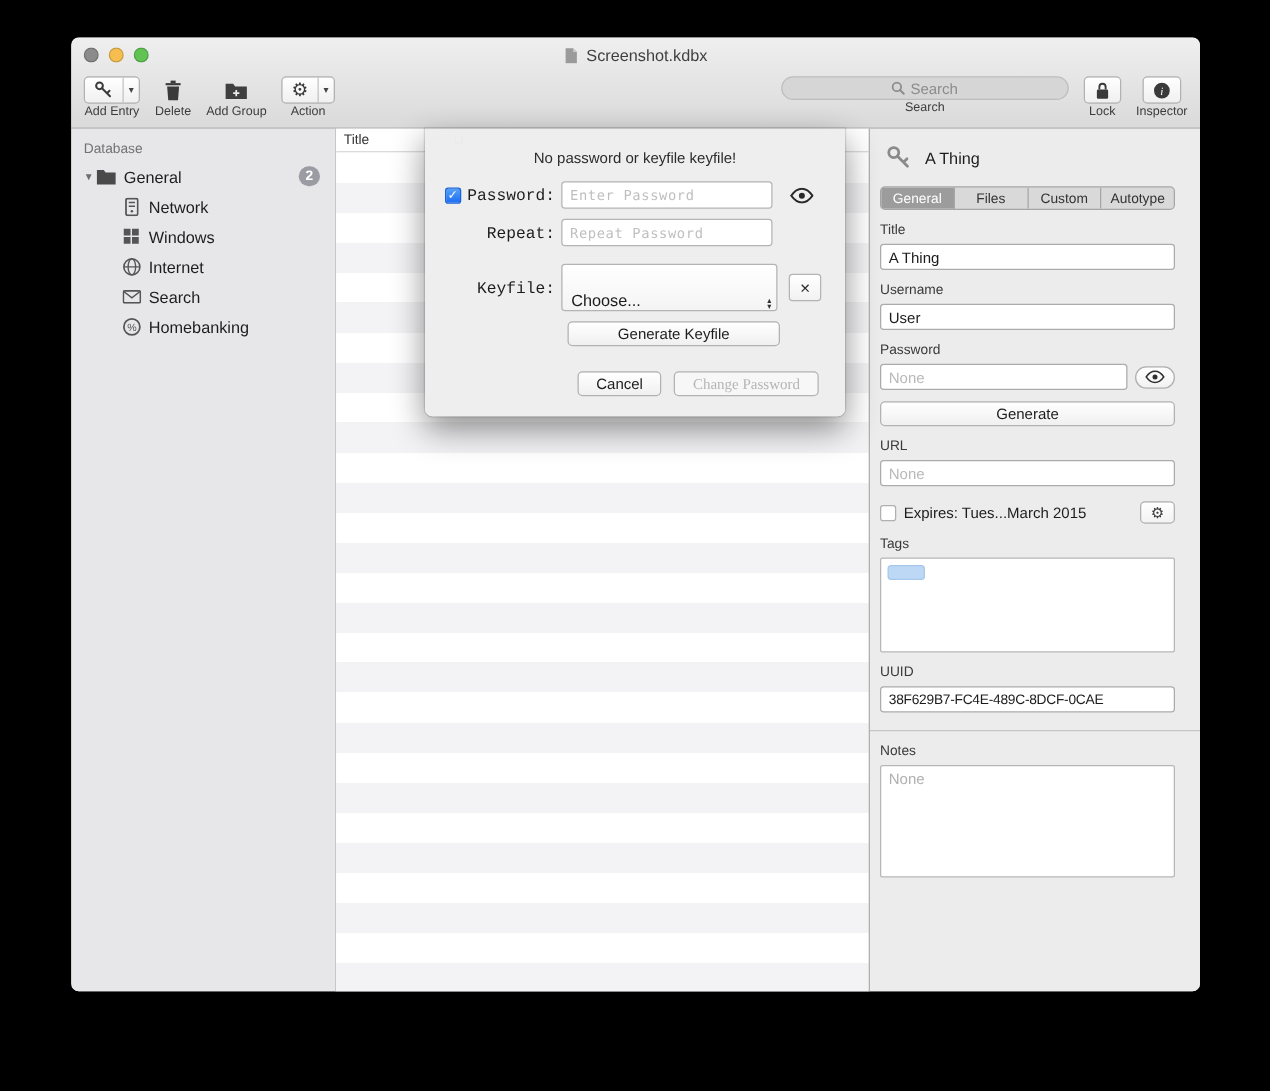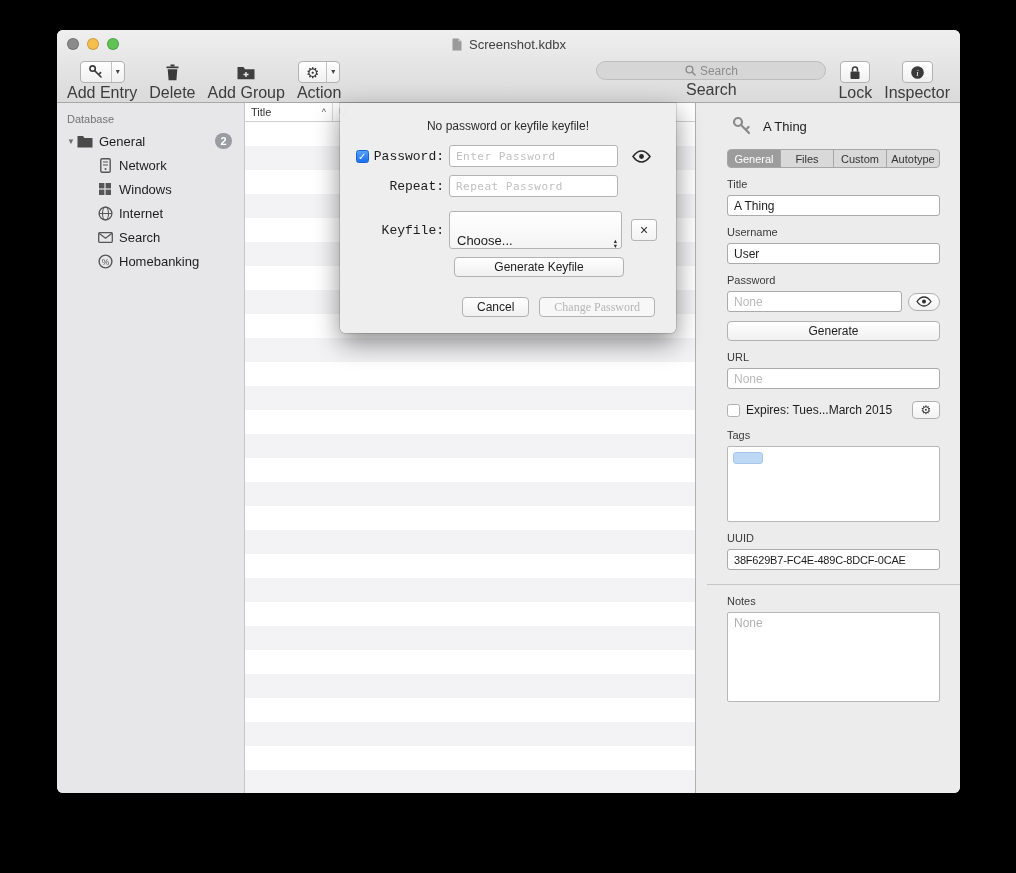--- a/index.html
+++ b/index.html
@@ -25,58 +25,58 @@
   .traffic { position:absolute; left:10px; top:8px; display:flex; gap:8px; }
   .tl { width:12px; height:12px; border-radius:50%; border:1px solid rgba(0,0,0,.18); }
   .tl.close { background:#8b8b8b; }
   .tl.min   { background:#f6be4f; }
   .tl.zoom  { background:#61c354; }
   .win-title { display:flex; align-items:center; gap:6px; font-size:13px; color:#3f3f3f; }
 
   .toolbar { height:44px; display:flex; align-items:flex-start; justify-content:space-between; padding:3px 10px 0 10px; }
   .tool-group { display:flex; gap:12px; align-items:flex-start; }
   .tool { display:flex; flex-direction:column; align-items:center; gap:1px; }
-  .tool-label { font-size:16px; color:#3c3c3c; white-space:nowrap; }
+  .tool-label { font-size:10px; color:#3c3c3c; white-space:nowrap; }
   .btn-chrome {
     display:flex; align-items:center; height:22px;
     background:linear-gradient(#ffffff,#f0f0f0);
     border:1px solid #b2b2b2; border-radius:4px; cursor:default;
   }
   .btn-seg { display:flex; align-items:center; justify-content:center; height:100%; padding:0 7px; }
   .btn-seg + .btn-seg { border-left:1px solid #c2c2c2; padding:0 4px; }
   .chevron { font-size:8px; color:#444; line-height:1; }
   .plain-icon-btn { height:22px; display:flex; align-items:center; justify-content:center; padding:0 4px; }
   .gear-glyph { font-size:15px; color:#3a3a3a; line-height:1; }
 
   .search-field { position:relative; width:230px; height:19px; background:#d6d6d6; border:1px solid #bdbdbd; border-radius:10px; }
   .search-field input { position:absolute; inset:0; width:100%; height:100%; background:transparent; border:none; outline:none; text-align:center; font-size:12px; font-family:"Liberation Sans",sans-serif; }
   .search-center { position:absolute; inset:0; display:flex; align-items:center; justify-content:center; gap:4px; color:#8c8c8c; font-size:12px; pointer-events:none; }
 
   
   .content { position:relative; display:flex; height:691px; }
 
   
-  .sidebar { width:188px; background:#e7e7e9; border-right:1px solid #c6c6c6; padding-top:6px; flex:none; }
+  .sidebar { width:212px; background:#e7e7e9; border-right:1px solid #c6c6c6; padding-top:6px; flex:none; }
   .sb-header { font-size:11px; color:#727272; padding:4px 0 4px 10px; }
   .sb-item { height:24px; display:flex; align-items:center; font-size:13px; color:#1d1d1f; padding-left:8px; }
   .sb-item .tri { width:12px; font-size:8px; color:#6e6e6e; text-align:center; flex:none; }
   .sb-item.child { padding-left:40px; }
   .sb-icon { width:16px; height:16px; margin-right:6px; flex:none; display:flex; align-items:center; justify-content:center; }
   .badge { margin-left:auto; margin-right:12px; min-width:17px; height:16px; border-radius:9px; background:#9b9ba3; color:#fff; font-size:11px; font-weight:bold; display:flex; align-items:center; justify-content:center; padding:0 4px; }
 
   
   .table-area { flex:1; background:#fff; display:flex; flex-direction:column; }
   .table-header { height:19px; background:#fff; border-bottom:1px solid #cfcfcf; display:flex; font-size:11px; color:#333; flex:none; }
   .th { display:flex; align-items:center; padding:0 6px; border-right:1px solid #d8d8d8; }
   .th-title { width:88px; justify-content:space-between; }
   .th-sort { font-size:9px; color:#555; }
   .stripes { flex:1; background:repeating-linear-gradient(to bottom, #ffffff 0 24px, #f3f3f5 24px 48px); }
 
   
-  .inspector { width:265px; background:#ececec; border-left:1px solid #b0b0b0; padding:10px 20px 0 31px; flex:none; overflow:hidden; }
+  .inspector { width:265px; background:#ececec; border-left:1px solid #b0b0b0; padding:10px 20px 0 8px; flex:none; overflow:hidden; }
   .insp-head { display:flex; align-items:center; gap:10px; margin:2px 0 12px 4px; }
   .insp-title { font-size:13px; color:#1c1c1c; }
   .segmented { display:flex; height:19px; border:1px solid #a6a6a6; border-radius:4px; overflow:hidden; background:#d9d9d9; }
   .seg { flex:1; display:flex; align-items:center; justify-content:center; font-size:11px; color:#333; border-right:1px solid #a6a6a6; }
   .seg:last-child { border-right:none; }
   .seg.sel { background:#9c9c9c; color:#fff; }
   .fld-label { font-size:11px; color:#3a3a3a; margin:10px 0 5px 0; }
   .text-input { width:100%; height:21px; background:#fff; border:1px solid #ababab; border-radius:3px; padding:0 6px; font-size:12px; color:#1c1c1c; font-family:"Liberation Sans",sans-serif; outline:none; }
   .text-input::placeholder { color:#b9b9b9; }
   .pw-row { display:flex; align-items:center; gap:6px; }

